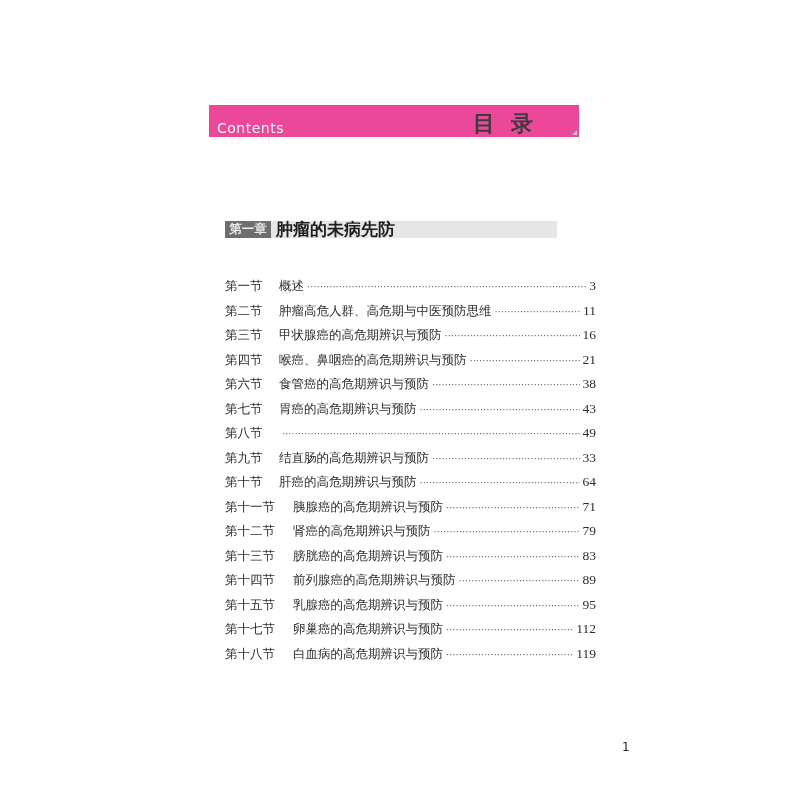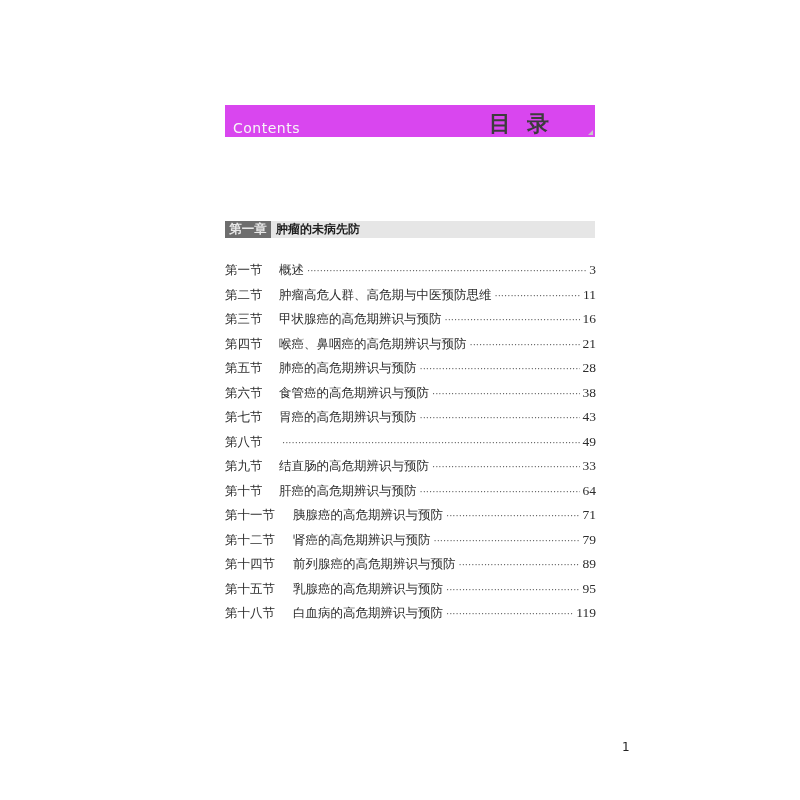--- a/index.html
+++ b/index.html
@@ -8,23 +8,23 @@
       background: #ffffff;
       overflow: hidden;
     }
     body {
       position: relative;
       font-family: "DejaVu Serif", "Liberation Serif", serif;
       color: #2a2a2a;
     }
     .header-bar {
       position: absolute;
-      left: 225px; top: 105px;
+      left: 209px; top: 105px;
       width: 370px; height: 32px;
-      background: #d946ef;
+      background: #ec4899;
     }
     .header-en {
       position: absolute;
       left: 8px; bottom: 1px;
       font-family: "DejaVu Sans", "Liberation Sans", sans-serif;
       font-size: 14px;
       color: #f7f7f7;
       letter-spacing: 0.5px;
     }
     .header-cn {
@@ -40,58 +40,58 @@
       position: absolute;
       right: 2px; bottom: 2px;
       width: 0; height: 0;
       border-left: 5px solid transparent;
       border-bottom: 5px solid #c8c8c8;
     }
 
     .chapter-bar {
       position: absolute;
       left: 225px; top: 221px;
-      width: 370px; height: 17px;
+      width: 332px; height: 17px;
       background: #e6e6e6;
       display: flex; align-items: center;
     }
     .chapter-label {
       height: 17px;
       width: 46px;
       background: #6e6e6e;
       color: #e8e8e8;
       font-family: "DejaVu Sans", "Liberation Sans", sans-serif;
       font-size: 12.5px;
       font-weight: bold;
       display: flex; align-items: center; justify-content: center;
       letter-spacing: 0px;
     }
     .chapter-title {
       margin-left: 5px;
       font-family: "DejaVu Sans", "Liberation Sans", sans-serif;
-      font-size: 12px;
+      font-size: 17px;
       font-weight: bold;
       color: #1e1e1e;
     }
 
     .toc-list {
       position: absolute;
       left: 225px; top: 261px;
       width: 371px;
     }
     .toc-row {
       display: flex;
       align-items: baseline;
       height: 24.5px;
       font-size: 12.5px;
       line-height: 18px;
       color: #2c2c2c;
       white-space: nowrap;
     }
-    .toc-label { flex: 0 0 auto; }
+    .toc-label { flex: 0 0 auto; margin-top: 16px; }
     .toc-row.short .toc-label { width: 54px; }
     .toc-row.long .toc-label { width: 68px; }
     .toc-title { flex: 0 0 auto; text-align: center; }
     .toc-dots {
       flex: 1 1 auto;
       overflow: hidden;
       margin: 0 3px 0 3px;
       color: #555;
       letter-spacing: 0px;
       font-size: 10px;
@@ -147,26 +147,20 @@
     <span class="toc-dots"></span>
     <span class="toc-page">16</span>
   </div>
   <div class="toc-row short">
     <span class="toc-label">第四节</span>
     <span class="toc-title">喉癌、鼻咽癌的高危期辨识与预防</span>
     <span class="toc-dots"></span>
     <span class="toc-page">21</span>
   </div>
   <div class="toc-row short">
-    <span class="toc-label">第五节</span>
-    <span class="toc-title">肺癌的高危期辨识与预防</span>
-    <span class="toc-dots"></span>
-    <span class="toc-page">28</span>
-  </div>
-  <div class="toc-row short">
     <span class="toc-label">第六节</span>
     <span class="toc-title">食管癌的高危期辨识与预防</span>
     <span class="toc-dots"></span>
     <span class="toc-page">38</span>
   </div>
   <div class="toc-row short">
     <span class="toc-label">第七节</span>
     <span class="toc-title">胃癌的高危期辨识与预防</span>
     <span class="toc-dots"></span>
     <span class="toc-page">43</span>
@@ -194,32 +188,44 @@
     <span class="toc-dots"></span>
     <span class="toc-page">71</span>
   </div>
   <div class="toc-row long">
     <span class="toc-label">第十二节</span>
     <span class="toc-title">肾癌的高危期辨识与预防</span>
     <span class="toc-dots"></span>
     <span class="toc-page">79</span>
   </div>
   <div class="toc-row long">
+    <span class="toc-label">第十三节</span>
+    <span class="toc-title">膀胱癌的高危期辨识与预防</span>
+    <span class="toc-dots"></span>
+    <span class="toc-page">83</span>
+  </div>
+  <div class="toc-row long">
     <span class="toc-label">第十四节</span>
     <span class="toc-title">前列腺癌的高危期辨识与预防</span>
     <span class="toc-dots"></span>
     <span class="toc-page">89</span>
   </div>
   <div class="toc-row long">
     <span class="toc-label">第十五节</span>
     <span class="toc-title">乳腺癌的高危期辨识与预防</span>
     <span class="toc-dots"></span>
     <span class="toc-page">95</span>
   </div>
   <div class="toc-row long">
+    <span class="toc-label">第十七节</span>
+    <span class="toc-title">卵巢癌的高危期辨识与预防</span>
+    <span class="toc-dots"></span>
+    <span class="toc-page">112</span>
+  </div>
+  <div class="toc-row long">
     <span class="toc-label">第十八节</span>
     <span class="toc-title">白血病的高危期辨识与预防</span>
     <span class="toc-dots"></span>
     <span class="toc-page">119</span>
   </div>
 </div>
 
 <div class="page-number">1</div>
 
 </body></html>

